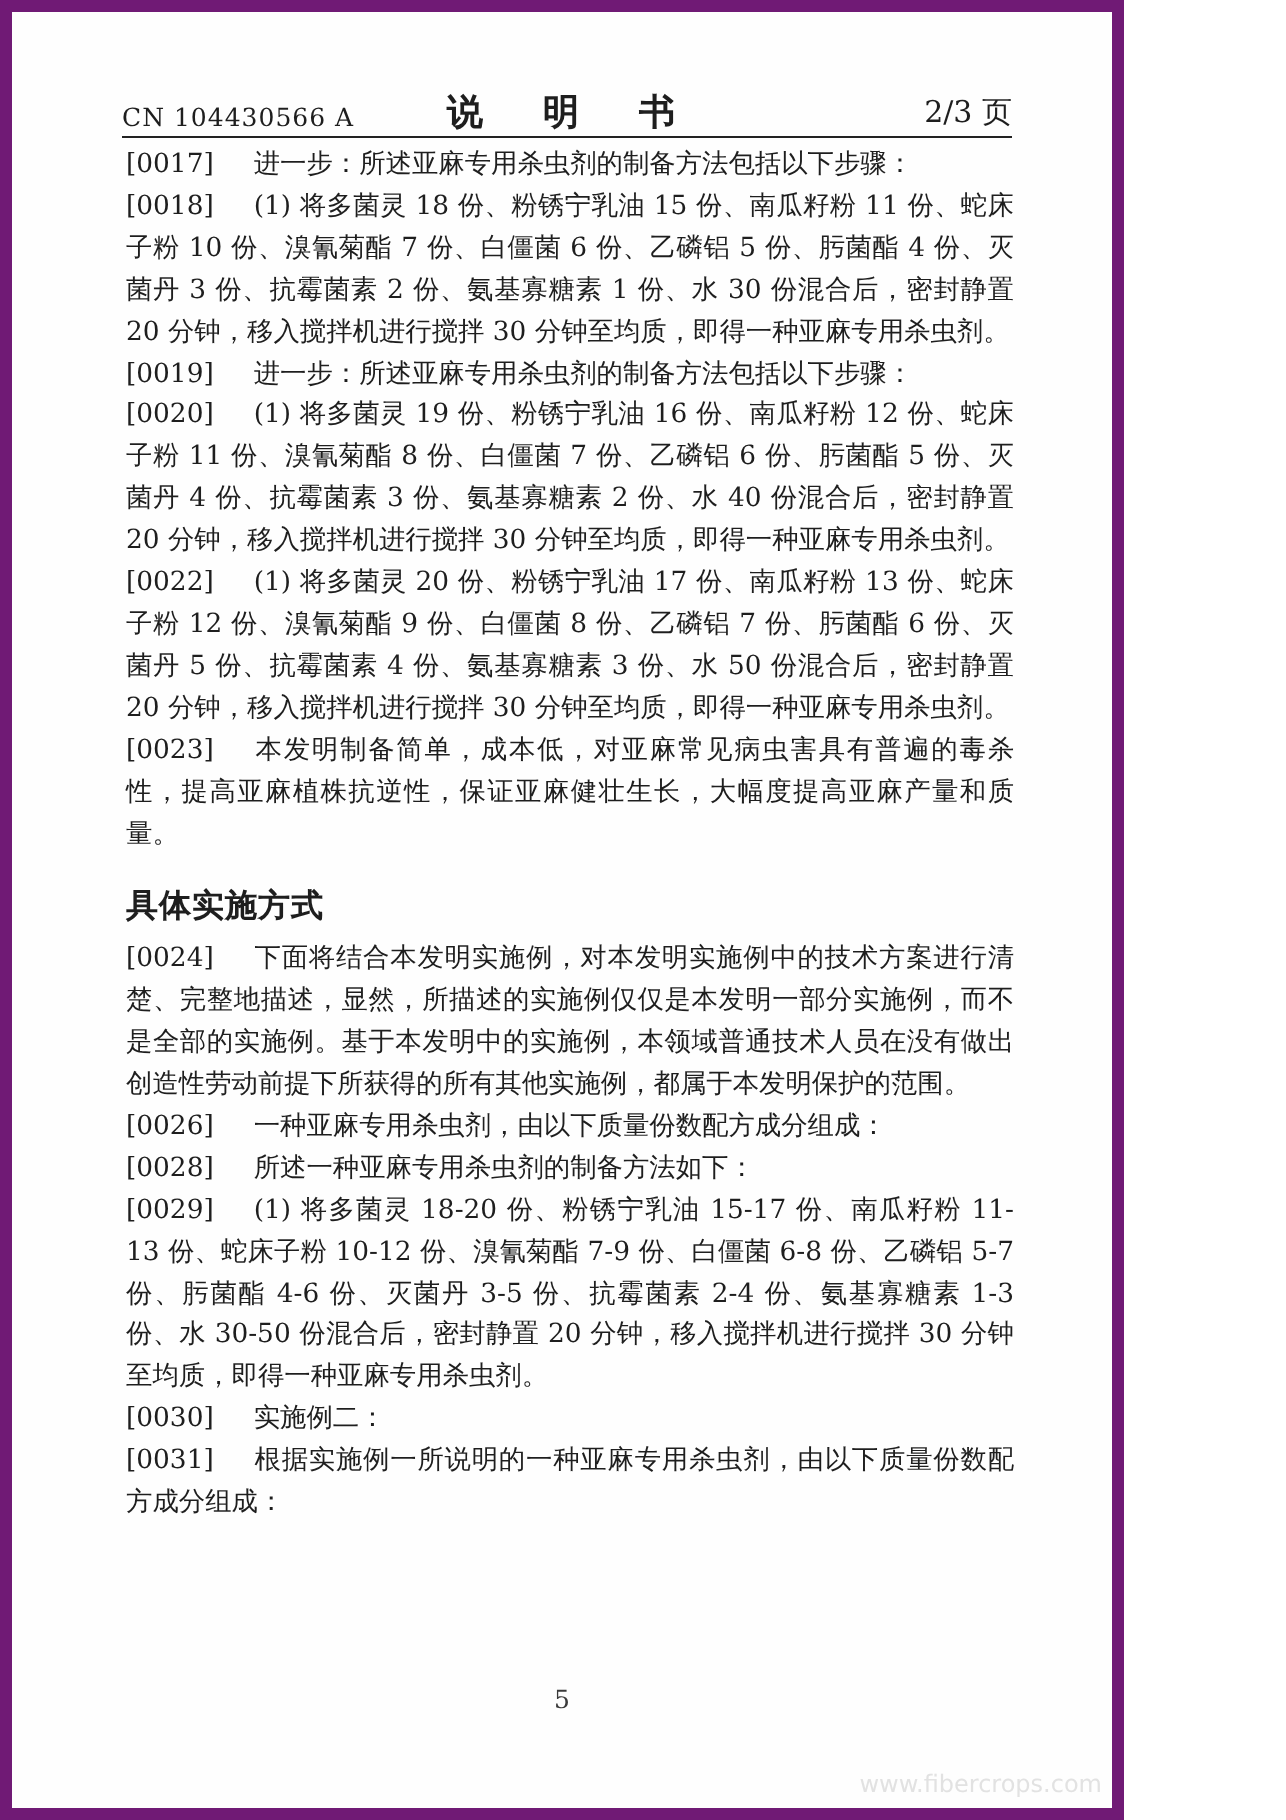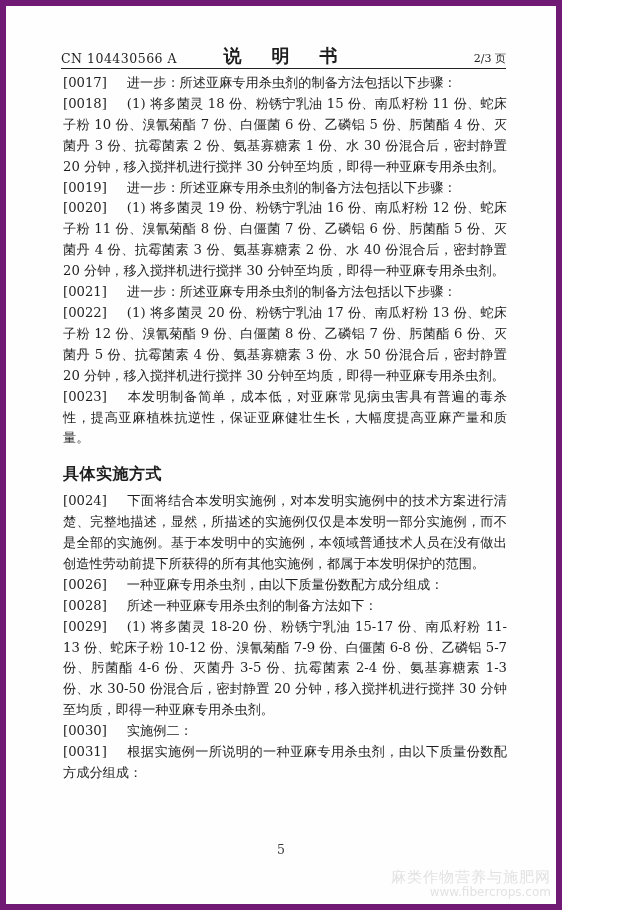--- a/index.html
+++ b/index.html
@@ -39,21 +39,21 @@
     bottom: 0;
     text-align: center;
     font-size: 18px;
     font-weight: bold;
     letter-spacing: 6px;
   }
   .header .page-indicator {
     position: absolute;
     right: 0;
     bottom: 2px;
-    font-size: 11px;
+    font-size: 15px;
   }
   .header-rule {
     position: absolute;
     top: 62px;
     left: 55px;
     right: 50px;
     height: 0;
     border-top: 1.6px solid #222222;
   }
   .doc-body {
@@ -114,32 +114,30 @@
     <span class="page-indicator">2/3 页</span>
   </div>
 
   <div class="header-rule"></div>
 
   <div class="doc-body">
       <p class="para"><span class="pnum">[0017]</span><span>进一步：所述亚麻专用杀虫剂的制备方法包括以下步骤：</span></p>
       <p class="para"><span class="pnum">[0018]</span><span>(1) 将多菌灵 18 份、粉锈宁乳油 15 份、南瓜籽粉 11 份、蛇床子粉 10 份、溴氰菊酯 7 份、白僵菌 6 份、乙磷铝 5 份、肟菌酯 4 份、灭菌丹 3 份、抗霉菌素 2 份、氨基寡糖素 1 份、水 30 份混合后，密封静置 20 分钟，移入搅拌机进行搅拌 30 分钟至均质，即得一种亚麻专用杀虫剂。</span></p>
       <p class="para"><span class="pnum">[0019]</span><span>进一步：所述亚麻专用杀虫剂的制备方法包括以下步骤：</span></p>
       <p class="para"><span class="pnum">[0020]</span><span>(1) 将多菌灵 19 份、粉锈宁乳油 16 份、南瓜籽粉 12 份、蛇床子粉 11 份、溴氰菊酯 8 份、白僵菌 7 份、乙磷铝 6 份、肟菌酯 5 份、灭菌丹 4 份、抗霉菌素 3 份、氨基寡糖素 2 份、水 40 份混合后，密封静置 20 分钟，移入搅拌机进行搅拌 30 分钟至均质，即得一种亚麻专用杀虫剂。</span></p>
-      <p class="para"><span class="pnum">[0021]</span><span>进一步：所述亚麻专用杀虫剂的制备方法包括以下步骤：</span></p>
       <p class="para"><span class="pnum">[0022]</span><span>(1) 将多菌灵 20 份、粉锈宁乳油 17 份、南瓜籽粉 13 份、蛇床子粉 12 份、溴氰菊酯 9 份、白僵菌 8 份、乙磷铝 7 份、肟菌酯 6 份、灭菌丹 5 份、抗霉菌素 4 份、氨基寡糖素 3 份、水 50 份混合后，密封静置 20 分钟，移入搅拌机进行搅拌 30 分钟至均质，即得一种亚麻专用杀虫剂。</span></p>
       <p class="para"><span class="pnum">[0023]</span><span>本发明制备简单，成本低，对亚麻常见病虫害具有普遍的毒杀性，提高亚麻植株抗逆性，保证亚麻健壮生长，大幅度提高亚麻产量和质量。</span></p>
       <div class="section-heading">具体实施方式</div>
       <p class="para"><span class="pnum">[0024]</span><span>下面将结合本发明实施例，对本发明实施例中的技术方案进行清楚、完整地描述，显然，所描述的实施例仅仅是本发明一部分实施例，而不是全部的实施例。基于本发明中的实施例，本领域普通技术人员在没有做出创造性劳动前提下所获得的所有其他实施例，都属于本发明保护的范围。</span></p>
       <p class="para"><span class="pnum">[0026]</span><span>一种亚麻专用杀虫剂，由以下质量份数配方成分组成：</span></p>
       <p class="para"><span class="pnum">[0028]</span><span>所述一种亚麻专用杀虫剂的制备方法如下：</span></p>
       <p class="para"><span class="pnum">[0029]</span><span>(1) 将多菌灵 18-20 份、粉锈宁乳油 15-17 份、南瓜籽粉 11-13 份、蛇床子粉 10-12 份、溴氰菊酯 7-9 份、白僵菌 6-8 份、乙磷铝 5-7 份、肟菌酯 4-6 份、灭菌丹 3-5 份、抗霉菌素 2-4 份、氨基寡糖素 1-3 份、水 30-50 份混合后，密封静置 20 分钟，移入搅拌机进行搅拌 30 分钟至均质，即得一种亚麻专用杀虫剂。</span></p>
       <p class="para"><span class="pnum">[0030]</span><span>实施例二：</span></p>
       <p class="para"><span class="pnum">[0031]</span><span>根据实施例一所说明的一种亚麻专用杀虫剂，由以下质量份数配方成分组成：</span></p>
     </div>
 
   <div class="page-number">5</div>
 
   <div class="watermark">
-    <div class="wm-line1">麻类作物营养与施肥网</div>
     <div class="wm-line2">www.fibercrops.com</div>
   </div>
 
 </div>
 
 </body></html>

